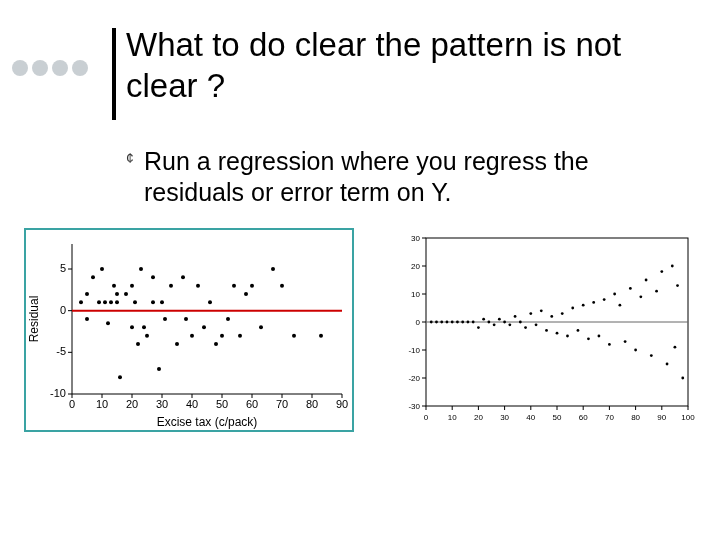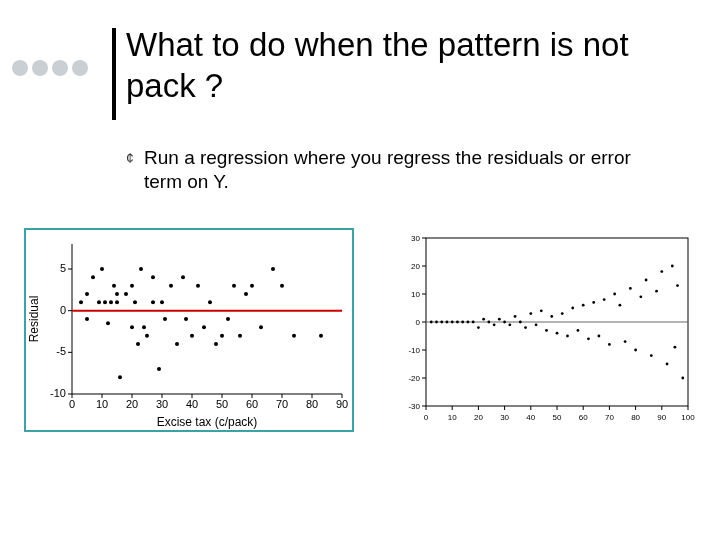--- a/index.html
+++ b/index.html
@@ -54,21 +54,21 @@
     width: 540px;
     display: flex;
   }
   .bullet-mark {
     flex: 0 0 18px;
     font-size: 14px;
     padding-top: 4px;
     color: #333;
   }
   .bullet-text {
-    font-size: 19px;
+    font-size: 25px;
     line-height: 1.25;
   }
   .chart-wrap-left {
     position: absolute;
     top: 228px;
     left: 24px;
     width: 326px;
     height: 200px;
     border: 2px solid #3aa3a3;
     background: #fff;
@@ -91,21 +91,21 @@
 <div class="slide">
 
   <div class="decor-dots">
     <span class="dot"></span>
     <span class="dot"></span>
     <span class="dot"></span>
     <span class="dot"></span>
   </div>
   <div class="vline"></div>
 
-  <div class="title">What to do when the pattern is not pack ?</div>
+  <div class="title">What to do clear the pattern is not clear ?</div>
 
   <div class="bullet-row">
     <span class="bullet-mark">¢</span>
     <span class="bullet-text">Run a regression where you regress the residuals or error term on Y.</span>
   </div>
 
   <div class="chart-wrap-left">
     <svg id="chartL" width="326" height="200">
         <line x1="46" y1="14" x2="46" y2="164" class="axis"></line>
         <line x1="46" y1="164" x2="316" y2="164" class="axis"></line>

